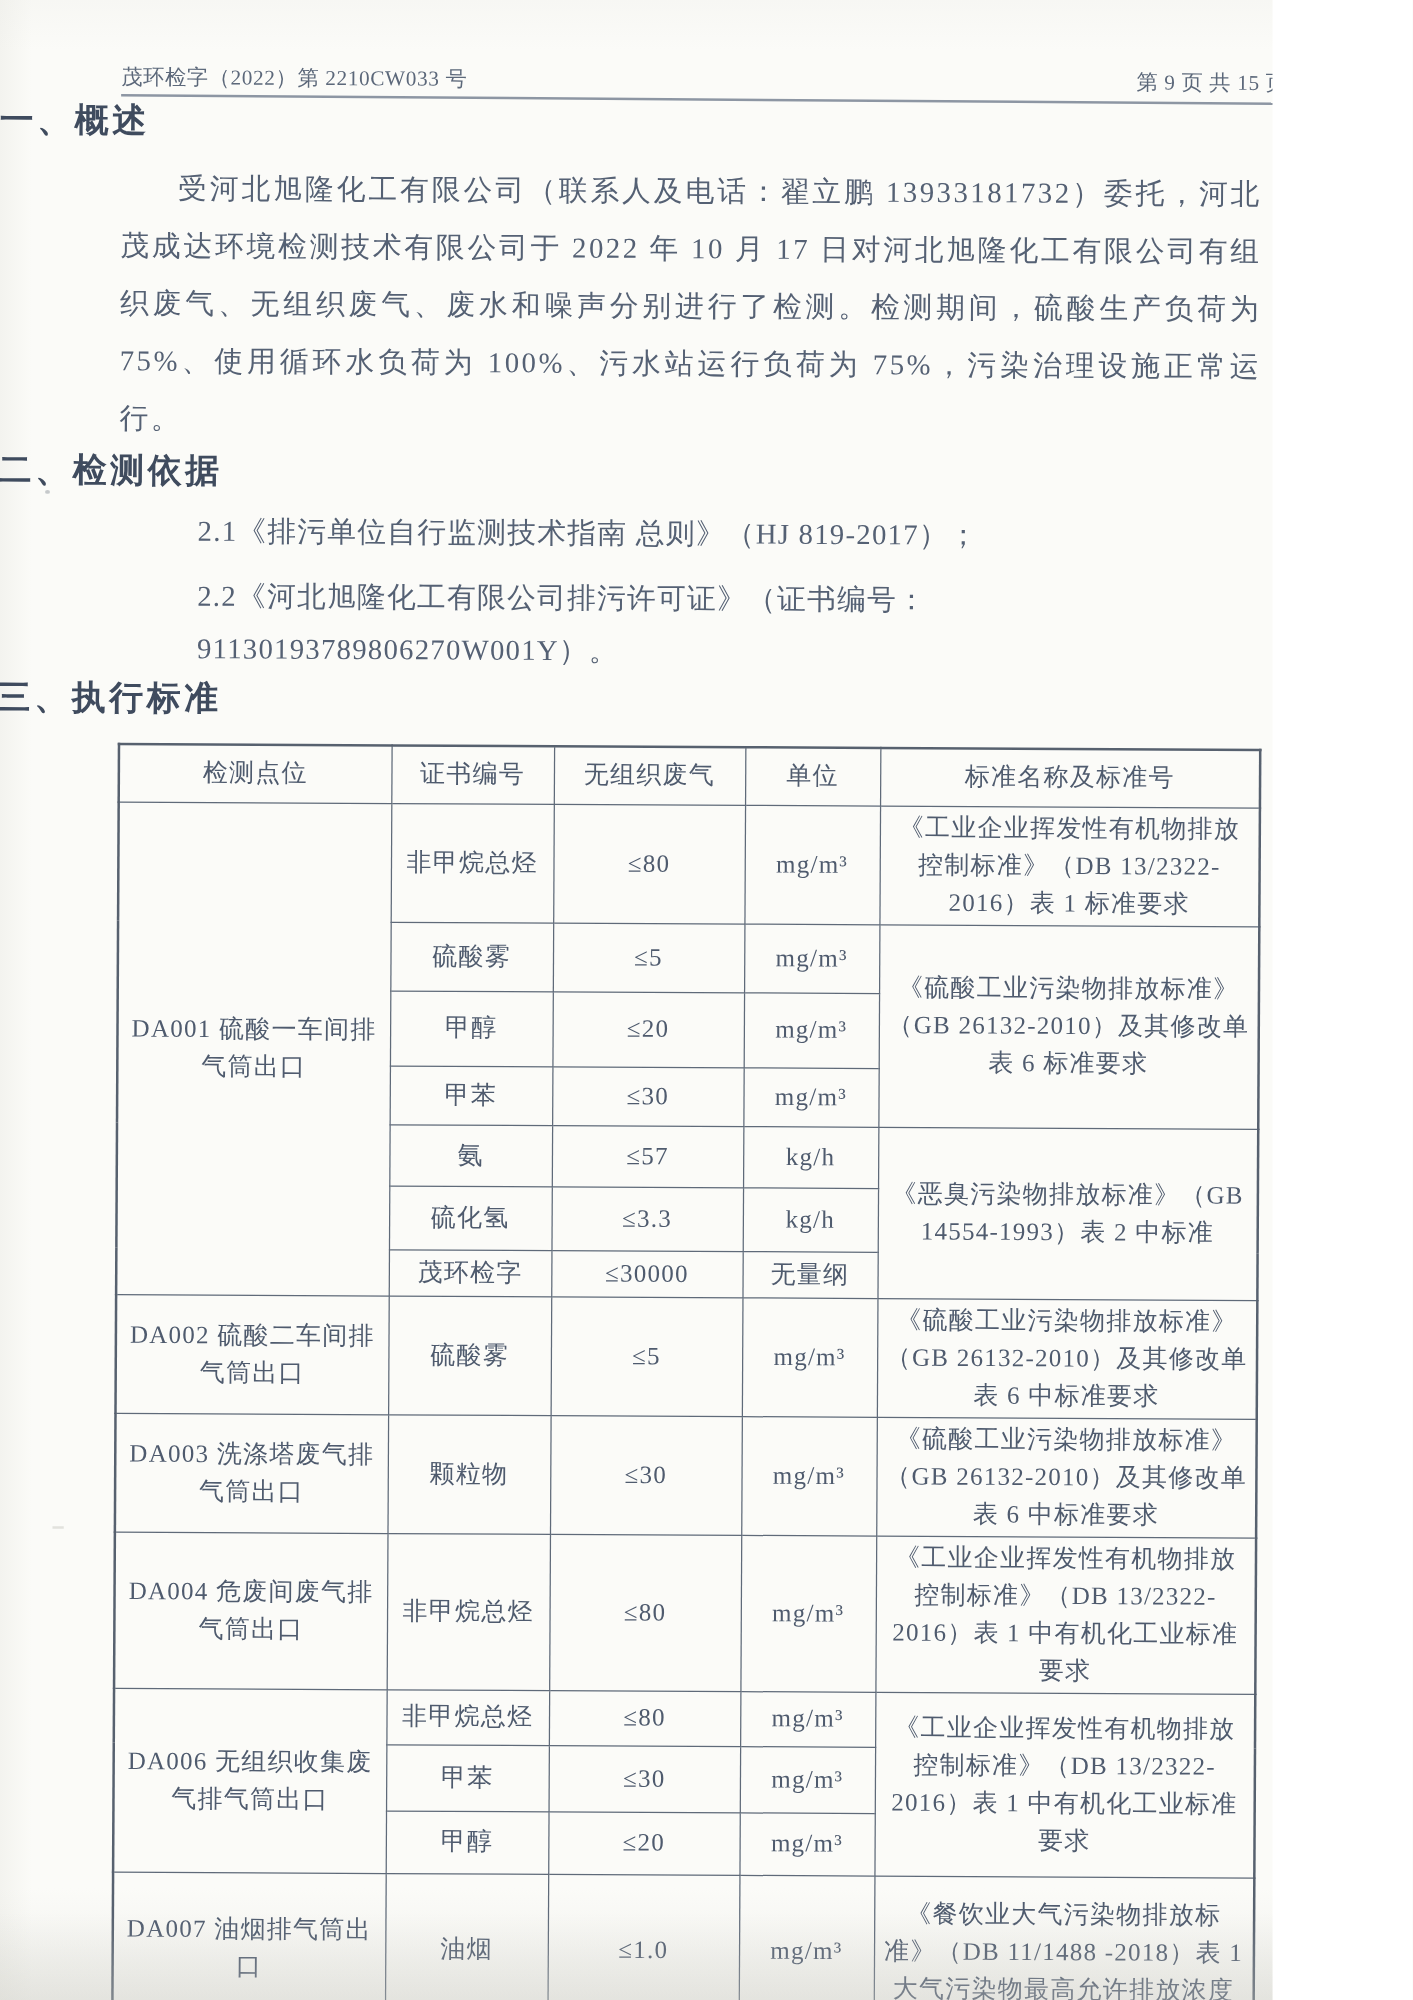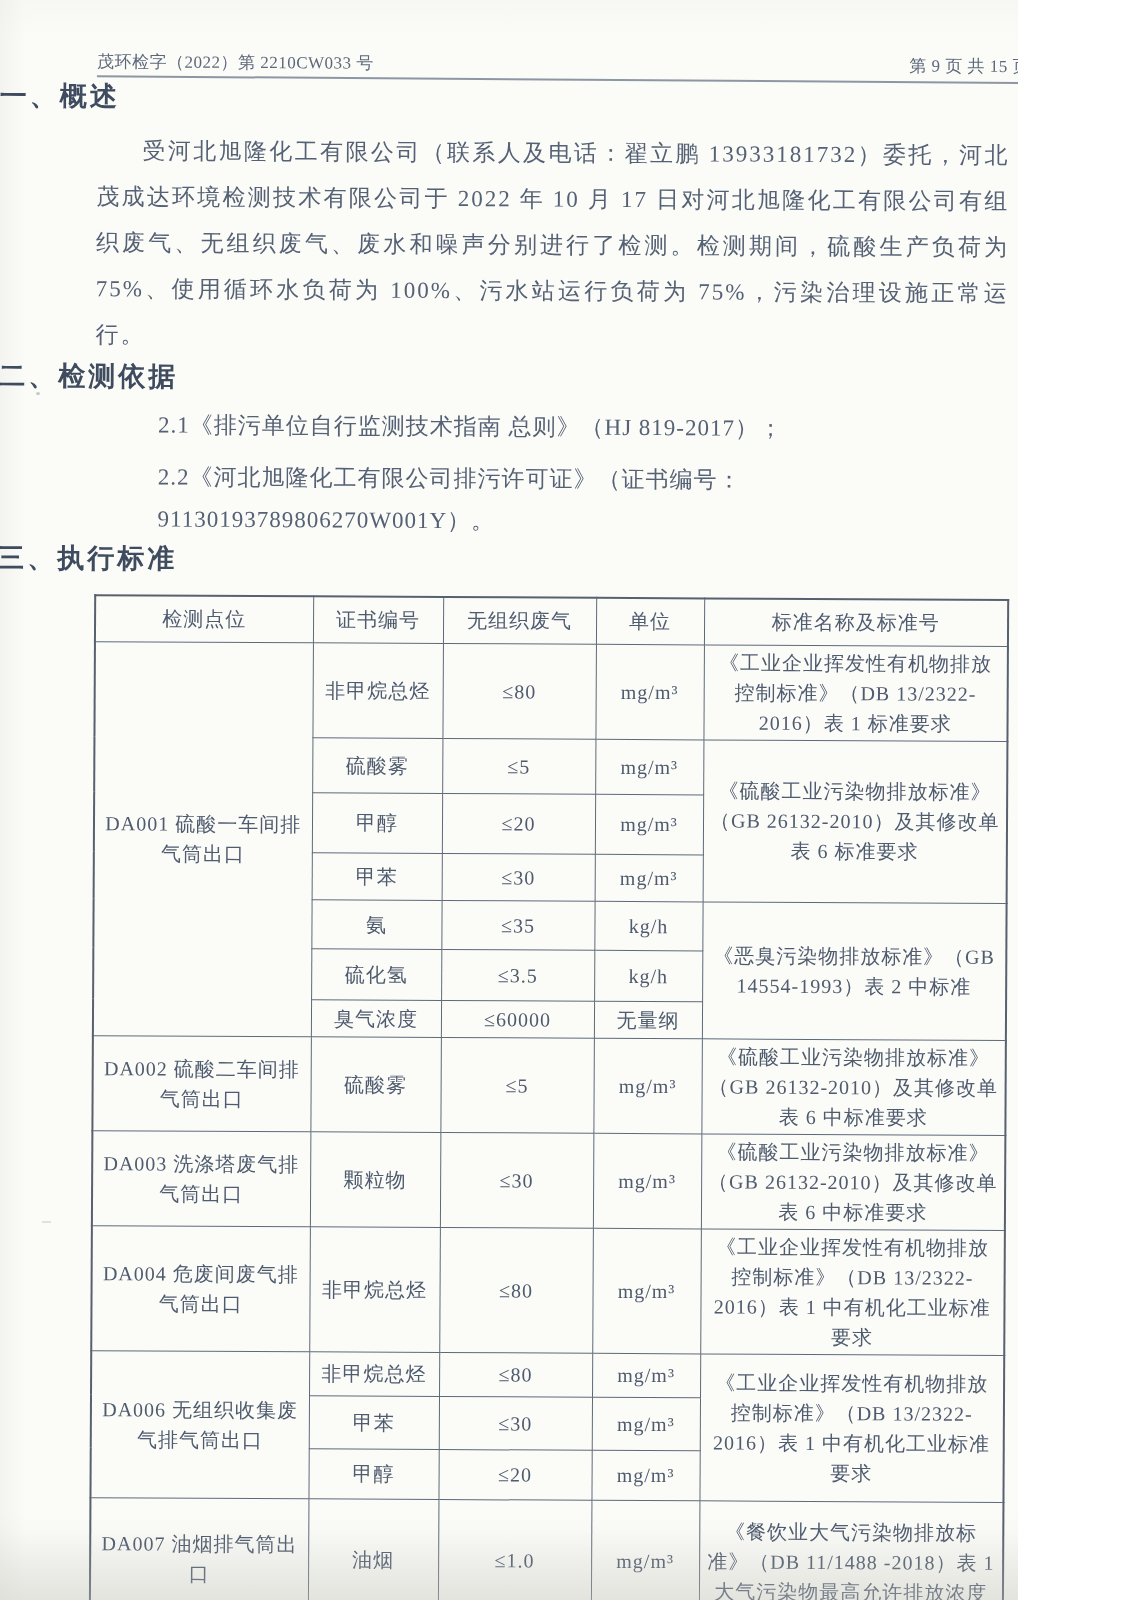--- a/index.html
+++ b/index.html
@@ -105,32 +105,32 @@
         <td>≤20</td>
         <td>mg/m³</td>
       </tr>
       <tr style="height:47px">
         <td>甲苯</td>
         <td>≤30</td>
         <td>mg/m³</td>
       </tr>
       <tr style="height:49px">
         <td>氨</td>
-        <td>≤35</td>
+        <td>≤57</td>
         <td>kg/h</td>
         <td class="std-name" rowspan="3">《恶臭污染物排放标准》（GB 14554-1993）表 2 中标准</td>
       </tr>
       <tr style="height:51px">
         <td>硫化氢</td>
-        <td>≤3.5</td>
+        <td>≤3.3</td>
         <td>kg/h</td>
       </tr>
       <tr style="height:37px">
-        <td>臭气浓度</td>
-        <td>≤60000</td>
+        <td>茂环检字</td>
+        <td>≤30000</td>
         <td>无量纲</td>
       </tr>
 
       <tr style="height:83px">
         <td>DA002 硫酸二车间排气筒出口</td>
         <td>硫酸雾</td>
         <td>≤5</td>
         <td>mg/m³</td>
         <td class="std-name">《硫酸工业污染物排放标准》（GB 26132-2010）及其修改单表 6 中标准要求</td>
       </tr>

